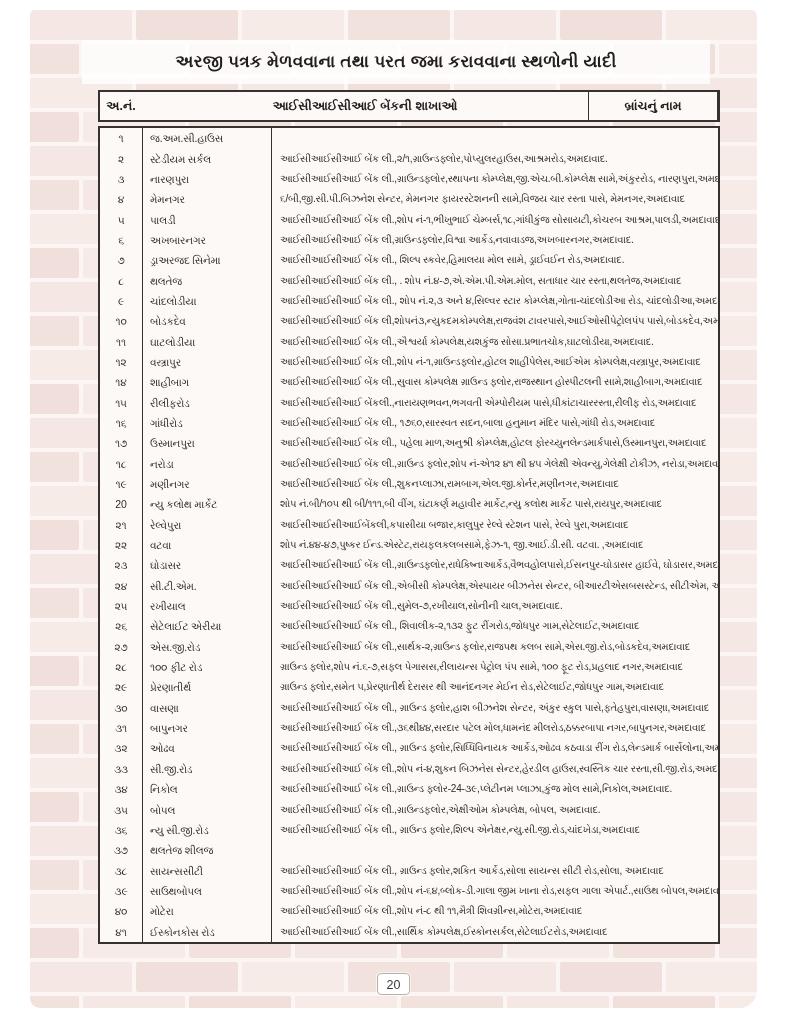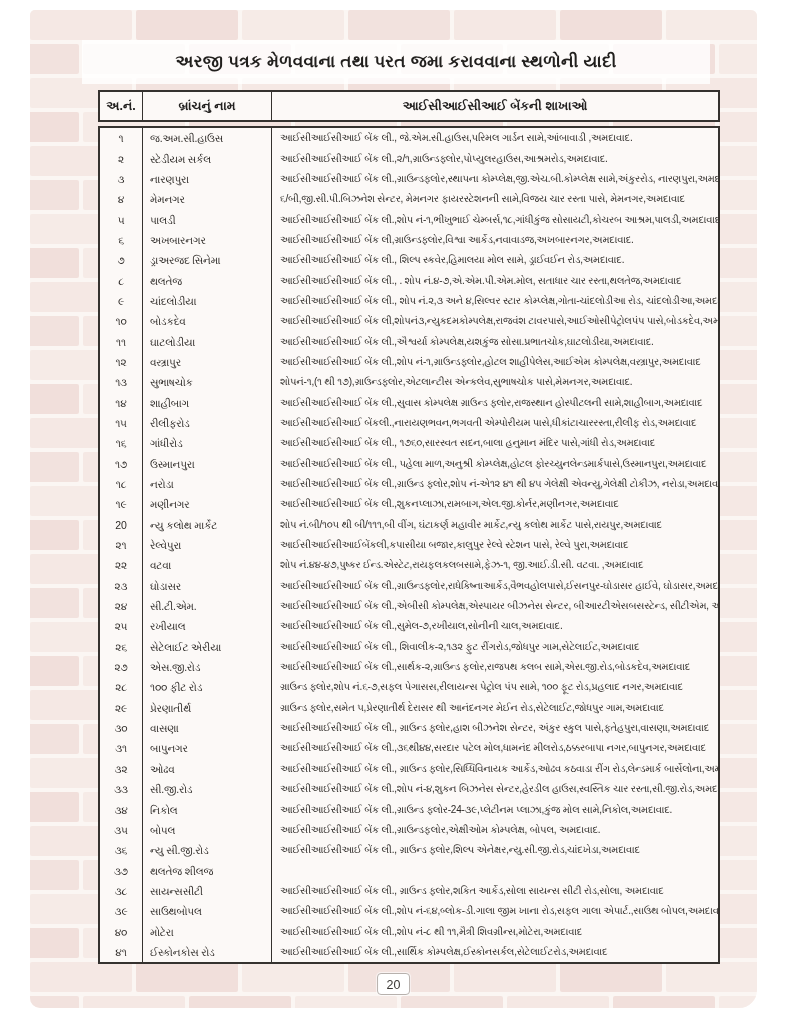--- a/index.html
+++ b/index.html
@@ -293,28 +293,27 @@
       <div class="brick" style="left: 689px; top: 986px; width: 102px; height: 30px; background: rgb(246, 235, 231);"></div>
     </div>
   <div class="overlay">
     <div class="title-band">
       <div class="page-title">અરજી પત્રક મેળવવાના તથા પરત જમા કરાવવાના સ્થળોની યાદી</div>
     </div>
 
     <div class="tablebox">
       <div class="thead">
         <div class="hc c1">અ.નં.</div>
+        <div class="hc c3">આઈસીઆઈસીઆઈ બેંકની શાખાઓ</div>
         <div class="hc c2">બ્રાંચનું નામ</div>
-        <div class="hc c3">આઈસીઆઈસીઆઈ બેંકની શાખાઓ</div>
       </div>
       <div class="tbody" id="tbody">
           <div class="tr">
             <div class="cell c1">૧</div>
             <div class="cell c2">જ.અમ.સી.હાઉસ</div>
-            <div class="cell c3">આઈસીઆઈસીઆઈ બેંક લી., જે.એમ.સી.હાઉસ,પરિમલ ગાર્ડન સામે,આંબાવાડી ,અમદાવાદ.</div>
           </div>
           <div class="tr">
             <div class="cell c1">૨</div>
             <div class="cell c2">સ્ટેડીયમ સર્કલ</div>
             <div class="cell c3">આઈસીઆઈસીઆઈ બેંક લી.,૨/૧,ગ્રાઉન્ડફ્લોર,પોપ્યુલરહાઉસ,આશ્રમરોડ,અમદાવાદ.</div>
           </div>
           <div class="tr">
             <div class="cell c1">૩</div>
             <div class="cell c2">નારણપુરા</div>
             <div class="cell c3">આઈસીઆઈસીઆઈ બેંક લી.,ગ્રાઉન્ડફ્લોર,સ્થાપના કોમ્પ્લેક્ષ,જી.એચ.બી.કોમ્પ્લેક્ષ સામે,અંકુરરોડ, નારણપુરા,અમદાવાદ</div>
@@ -356,25 +355,20 @@
           </div>
           <div class="tr">
             <div class="cell c1">૧૧</div>
             <div class="cell c2">ઘાટલોડીયા</div>
             <div class="cell c3">આઈસીઆઈસીઆઈ બેંક લી.,ઐશ્વર્યા કોમ્પલેક્ષ,યશકુંજ સોસા.પ્રભાતચોક,ઘાટલોડીયા,અમદાવાદ.</div>
           </div>
           <div class="tr">
             <div class="cell c1">૧૨</div>
             <div class="cell c2">વસ્ત્રાપુર</div>
             <div class="cell c3">આઈસીઆઈસીઆઈ બેંક લી.,શોપ નં-૧,ગ્રાઉન્ડફ્લોર,હોટલ શાહીપેલેસ,આઈએમ કોમ્પલેક્ષ,વસ્ત્રાપુર,અમદાવાદ</div>
-          </div>
-          <div class="tr">
-            <div class="cell c1">૧૩</div>
-            <div class="cell c2">સુભાષચોક</div>
-            <div class="cell c3">શોપનં-૧,(૧ થી ૧૭),ગ્રાઉન્ડફ્લોર,એટલાન્ટીસ એન્કલેવ,સુભાષચોક પાસે,મેમનગર,અમદાવાદ.</div>
           </div>
           <div class="tr">
             <div class="cell c1">૧૪</div>
             <div class="cell c2">શાહીબાગ</div>
             <div class="cell c3">આઈસીઆઈસીઆઈ બેંક લી.,સુવાસ કોમ્પલેક્ષ ગ્રાઉન્ડ ફ્લોર,રાજસ્થાન હોસ્પીટલની સામે,શાહીબાગ,અમદાવાદ</div>
           </div>
           <div class="tr">
             <div class="cell c1">૧૫</div>
             <div class="cell c2">રીલીફરોડ</div>
             <div class="cell c3">આઈસીઆઈસીઆઈ બેંકલી.,નારાયણભવન,ભગવતી એમ્પોરીયમ પાસે,ધીકાંટાચારરસ્તા,રીલીફ રોડ,અમદાવાદ</div>

